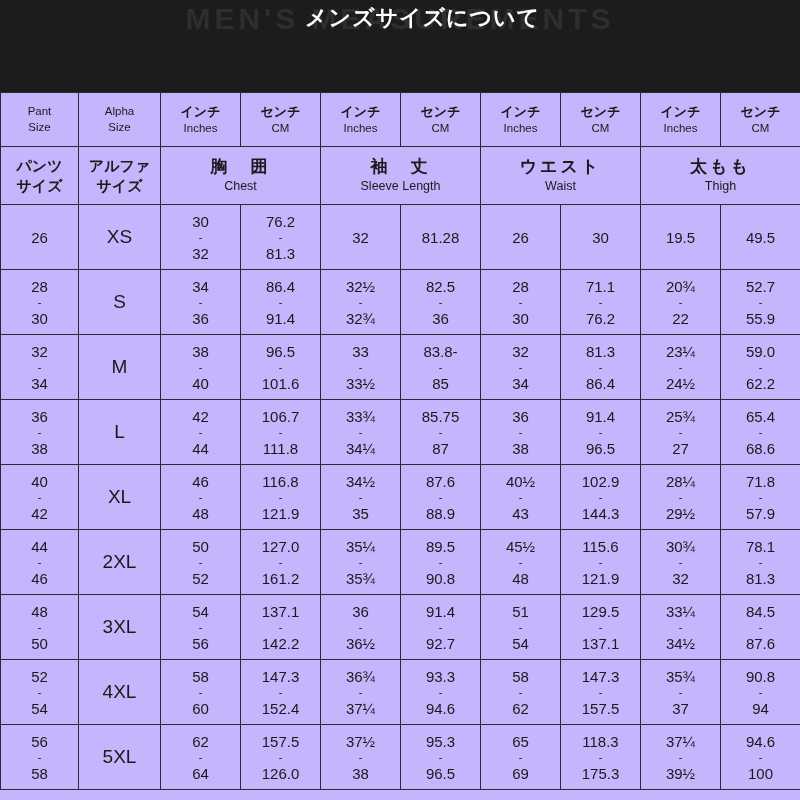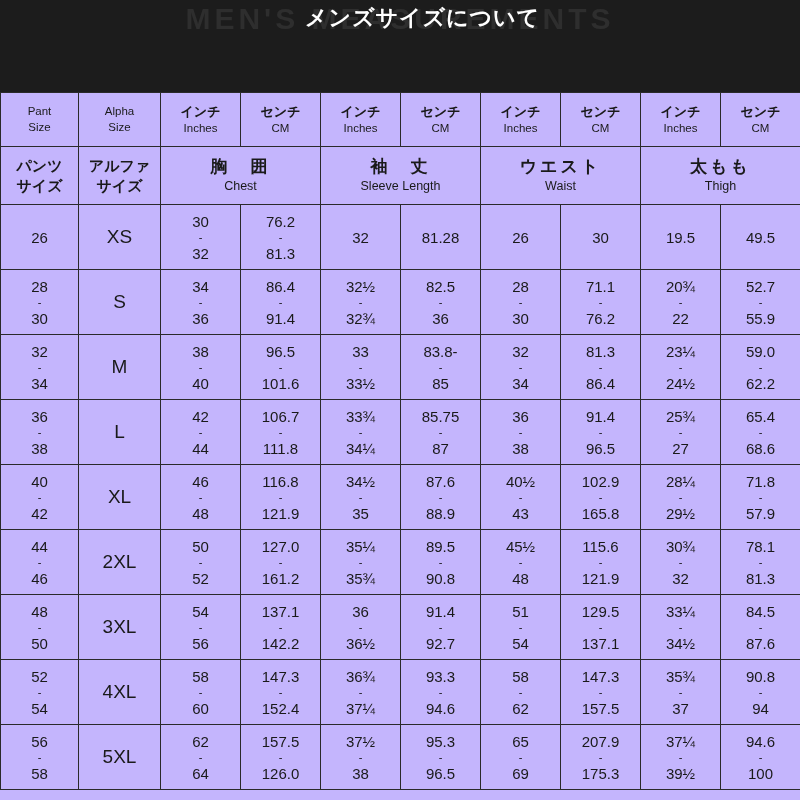--- a/index.html
+++ b/index.html
@@ -522,21 +522,21 @@
             <div class="stack">
               <span class="v">40½</span>
               <span class="dash">-</span>
               <span class="v">43</span>
             </div>
           </td>
           <td>
             <div class="stack">
               <span class="v">102.9</span>
               <span class="dash">-</span>
-              <span class="v">165.8</span>
+              <span class="v">144.3</span>
             </div>
           </td>
           <td>
             <div class="stack">
               <span class="v">28¼</span>
               <span class="dash">-</span>
               <span class="v">29½</span>
             </div>
           </td>
           <td>
@@ -784,21 +784,21 @@
           </td>
           <td>
             <div class="stack">
               <span class="v">65</span>
               <span class="dash">-</span>
               <span class="v">69</span>
             </div>
           </td>
           <td>
             <div class="stack">
-              <span class="v">207.9</span>
+              <span class="v">118.3</span>
               <span class="dash">-</span>
               <span class="v">175.3</span>
             </div>
           </td>
           <td>
             <div class="stack">
               <span class="v">37¼</span>
               <span class="dash">-</span>
               <span class="v">39½</span>
             </div>

